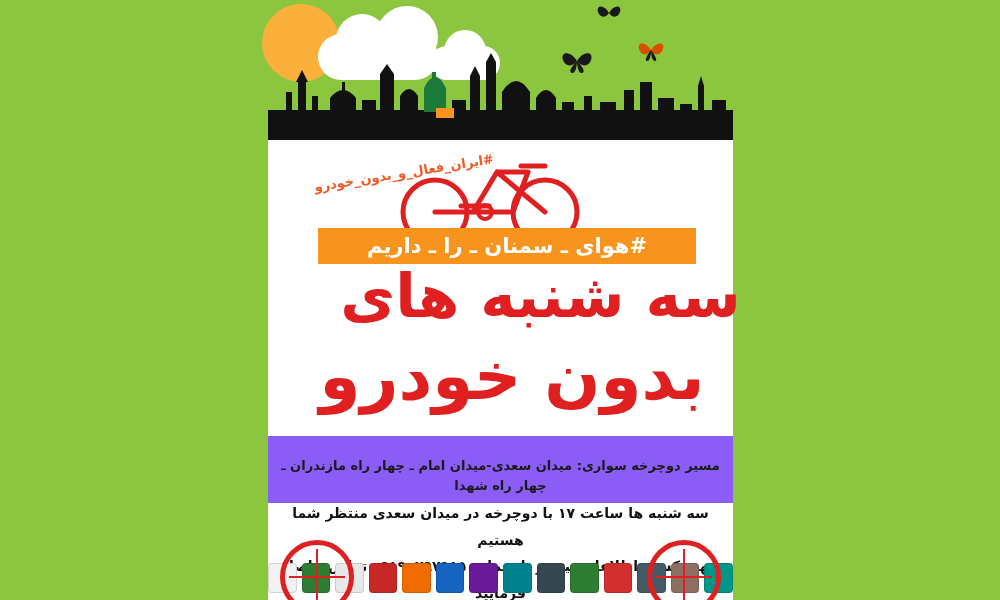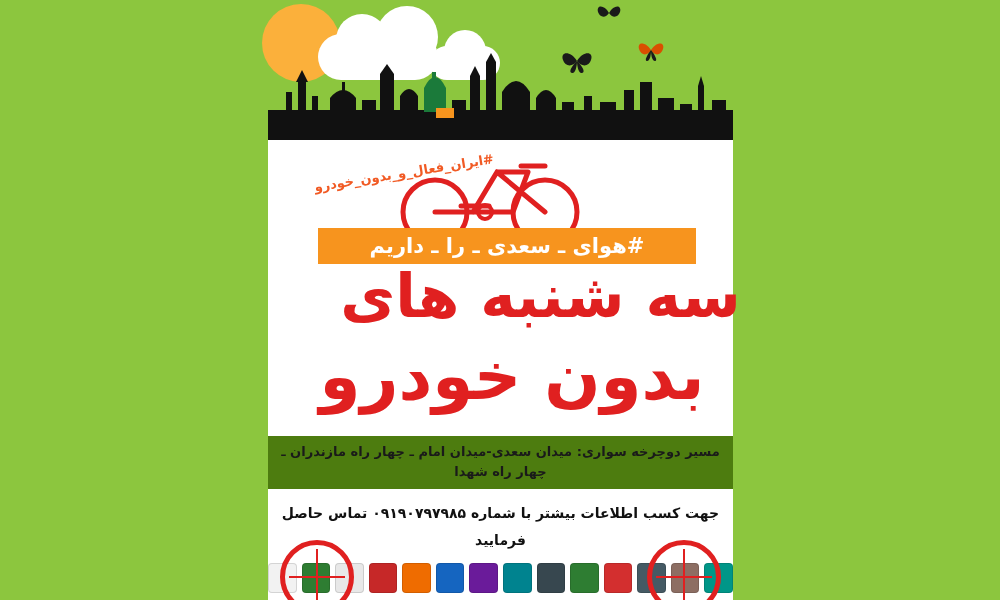--- a/index.html
+++ b/index.html
@@ -164,23 +164,23 @@
     direction: rtl;
     line-height: 1;
     letter-spacing: -1px;
   }
 
   .ribbon-yellow {
     position: absolute;
     left: 0px;
     top: 296px;
     width: 465px;
-    background: #4d7c0f;
+    background: #8b5cf6;
     color: #1a1a1a;
-    padding: 6px 0 7px 0;
+    padding: 20px 0 7px 0;
     direction: rtl;
     text-align: center;
     font-size: 13px;
     font-weight: bold;
     line-height: 1.55;
   }
 
   .info-lines {
     position: absolute;
     left: 0;
@@ -321,30 +321,31 @@
       <circle cx="42" cy="66" r="32" fill="none" stroke="#e02020" stroke-width="5"></circle>
       <circle cx="152" cy="66" r="32" fill="none" stroke="#e02020" stroke-width="5"></circle>
       <path d="M42 66 L80 66 L104 26 L135 26 M80 66 L104 26 M104 26 L152 66 M80 66 L120 66 L135 26" fill="none" stroke="#e02020" stroke-width="5" stroke-linecap="round"></path>
       <path d="M128 20 L152 20" stroke="#e02020" stroke-width="5" stroke-linecap="round"></path>
       <path d="M68 60 L96 60" stroke="#e02020" stroke-width="5" stroke-linecap="round"></path>
       <circle cx="92" cy="66" r="7" fill="none" stroke="#e02020" stroke-width="4"></circle>
     </svg>
 
     <div class="tag-hash">#ایران_فعال_و_بدون_خودرو</div>
 
-    <div class="ribbon-orange">#هوای ـ سعدی ـ را ـ داریم</div>
+    <div class="ribbon-orange">#هوای ـ سمنان ـ را ـ داریم</div>
 
     <div class="headline-1">سه شنبه های</div>
     <div class="headline-2">بدون خودرو</div>
 
     <div class="ribbon-yellow">
       <div>مسیر دوچرخه سواری: میدان سعدی-میدان امام ـ چهار راه مازندران ـ چهار راه شهدا</div>
     </div>
 
     <div class="info-lines">
+      <div>سه شنبه ها ساعت ۱۷ با دوچرخه در میدان سعدی منتظر شما هستیم</div>
       <div>جهت کسب اطلاعات بیشتر با شماره ۰۹۱۹۰۷۹۷۹۸۵ تماس حاصل فرمایید</div>
     </div>
 
     <div class="logo-strip">
       <span class="wheel-left"></span>
       <span class="logo-chip" style="background:#f2f2f2"></span>
       <span class="logo-chip" style="background:#2e7d32"></span>
       <span class="logo-chip" style="background:#e8e8e8"></span>
       <span class="logo-chip" style="background:#c62828"></span>
       <span class="logo-chip" style="background:#ef6c00"></span>

